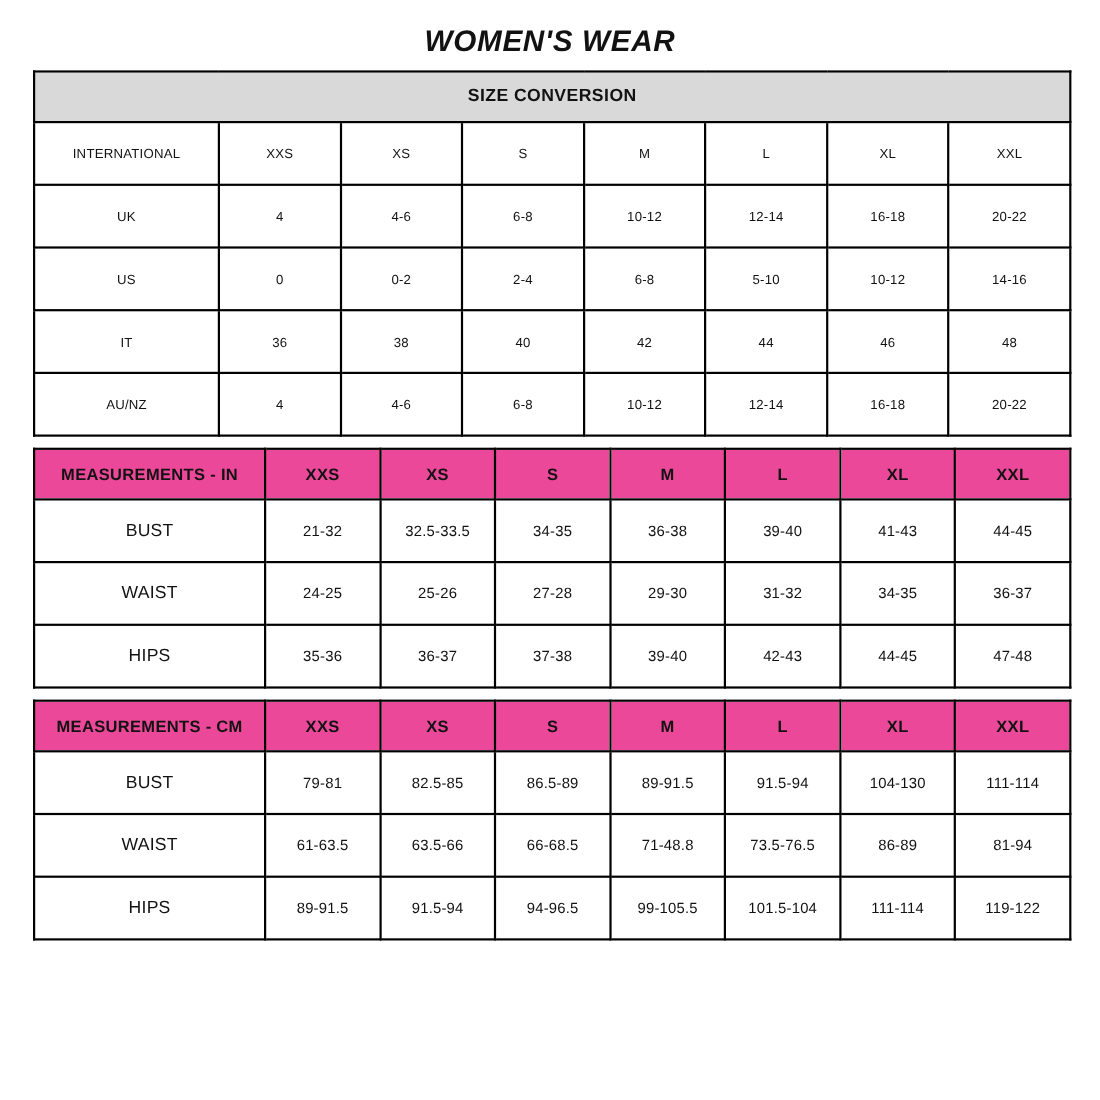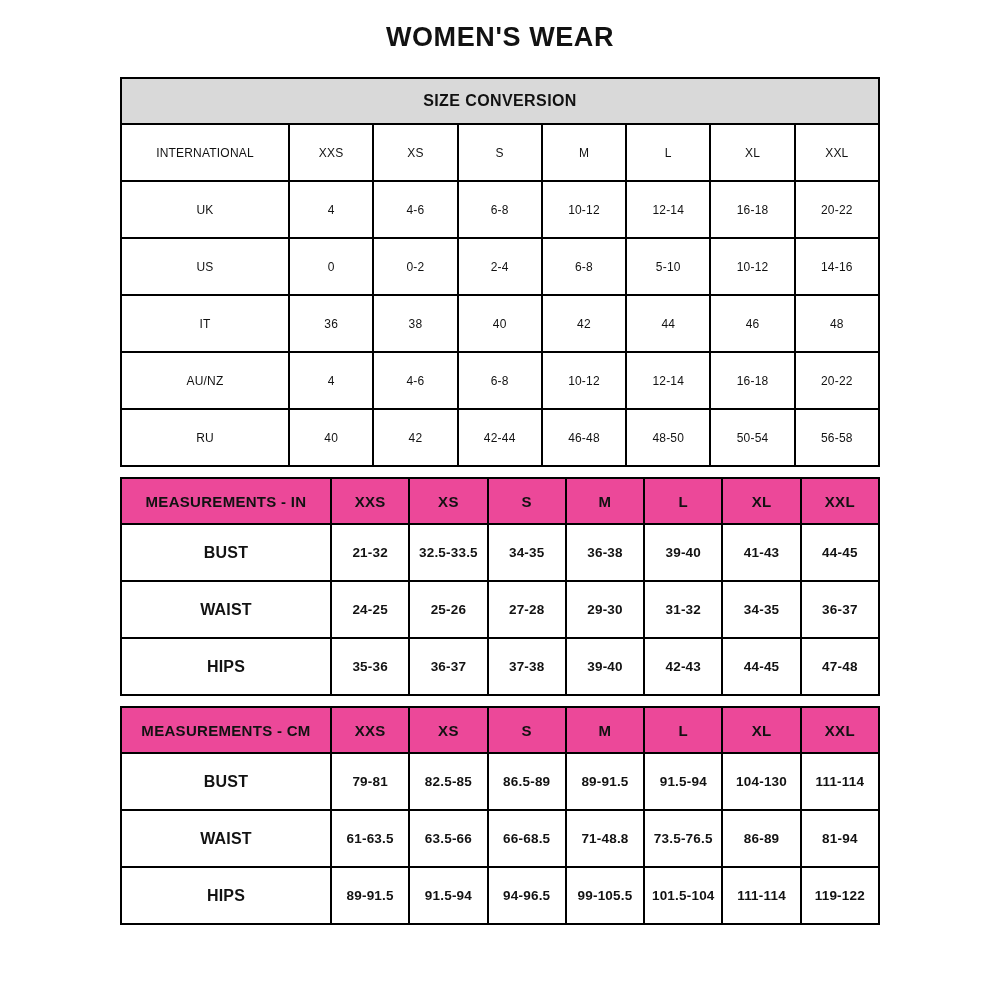--- a/index.html
+++ b/index.html
@@ -14,24 +14,25 @@
   .page {
     width: 1000px;
     height: 1000px;
     padding: 12px 30px 0 30px;
   }
   .page-title {
     text-align: center;
     font-size: 27px;
     font-weight: 700;
     letter-spacing: 0.6px;
-    margin: 10px 0 24px 0;
+    margin: 10px 0 11px 0;
+    font-style: italic;
   }
   table.t {
-    width: 760px;
+    width: 944px;
     border-collapse: collapse;
     table-layout: fixed;
     margin: 0 auto 10px auto;
   }
   table.t th, table.t td {
     border: 2px solid #000000;
     text-align: center;
     vertical-align: middle;
     padding: 0 2px;
     overflow: hidden;
@@ -55,21 +56,21 @@
   .tm th {
     background: #ec4899;
     height: 46px;
     font-size: 15px;
     font-weight: 700;
     letter-spacing: 0.3px;
   }
   .tm td {
     height: 57px;
     font-size: 13.5px;
-    font-weight: 700;
+    font-weight: 400;
     letter-spacing: 0.2px;
   }
   .tm td.lbl {
     font-size: 16px;
   }
 </style>
 </head>
 <body>
 
 <div class="page">
@@ -130,30 +131,20 @@
       <tr>
         <td class="lbl">AU/NZ</td>
         <td>4</td>
         <td>4-6</td>
         <td>6-8</td>
         <td>10-12</td>
         <td>12-14</td>
         <td>16-18</td>
         <td>20-22</td>
       </tr>
-      <tr>
-        <td class="lbl">RU</td>
-        <td>40</td>
-        <td>42</td>
-        <td>42-44</td>
-        <td>46-48</td>
-        <td>48-50</td>
-        <td>50-54</td>
-        <td>56-58</td>
-      </tr>
     </tbody>
   </table>
 
   <table class="t tm">
     <colgroup>
         <col style="width:210px">
         <col span="7">
       </colgroup>
     <thead>
       <tr>

